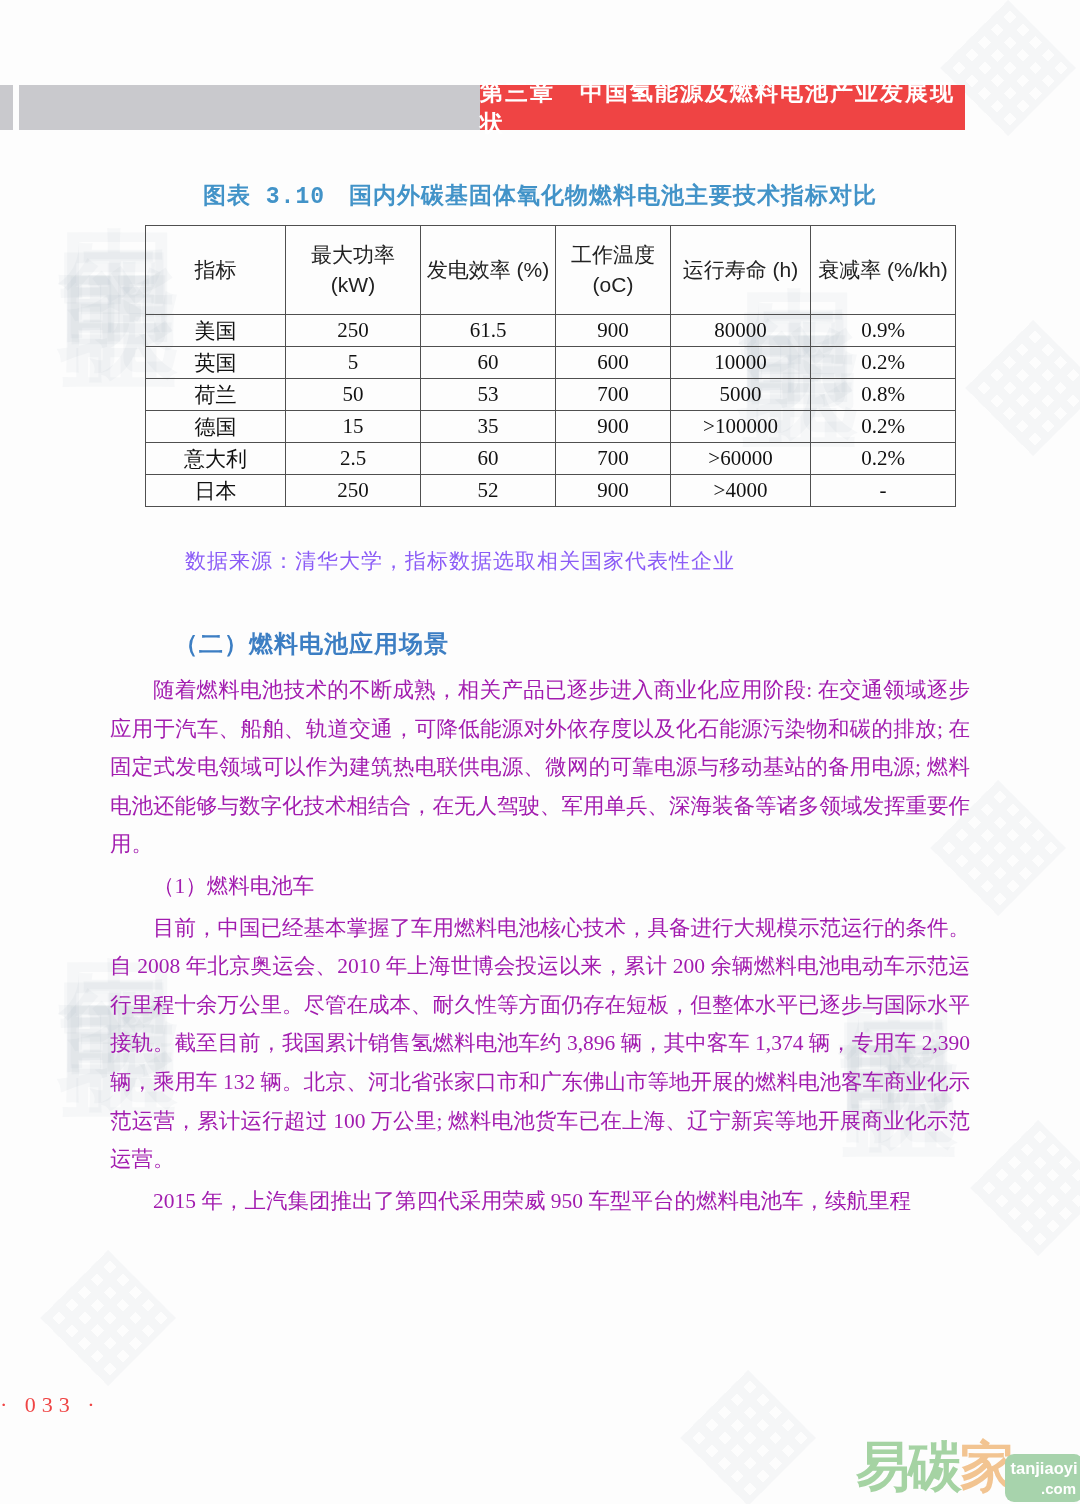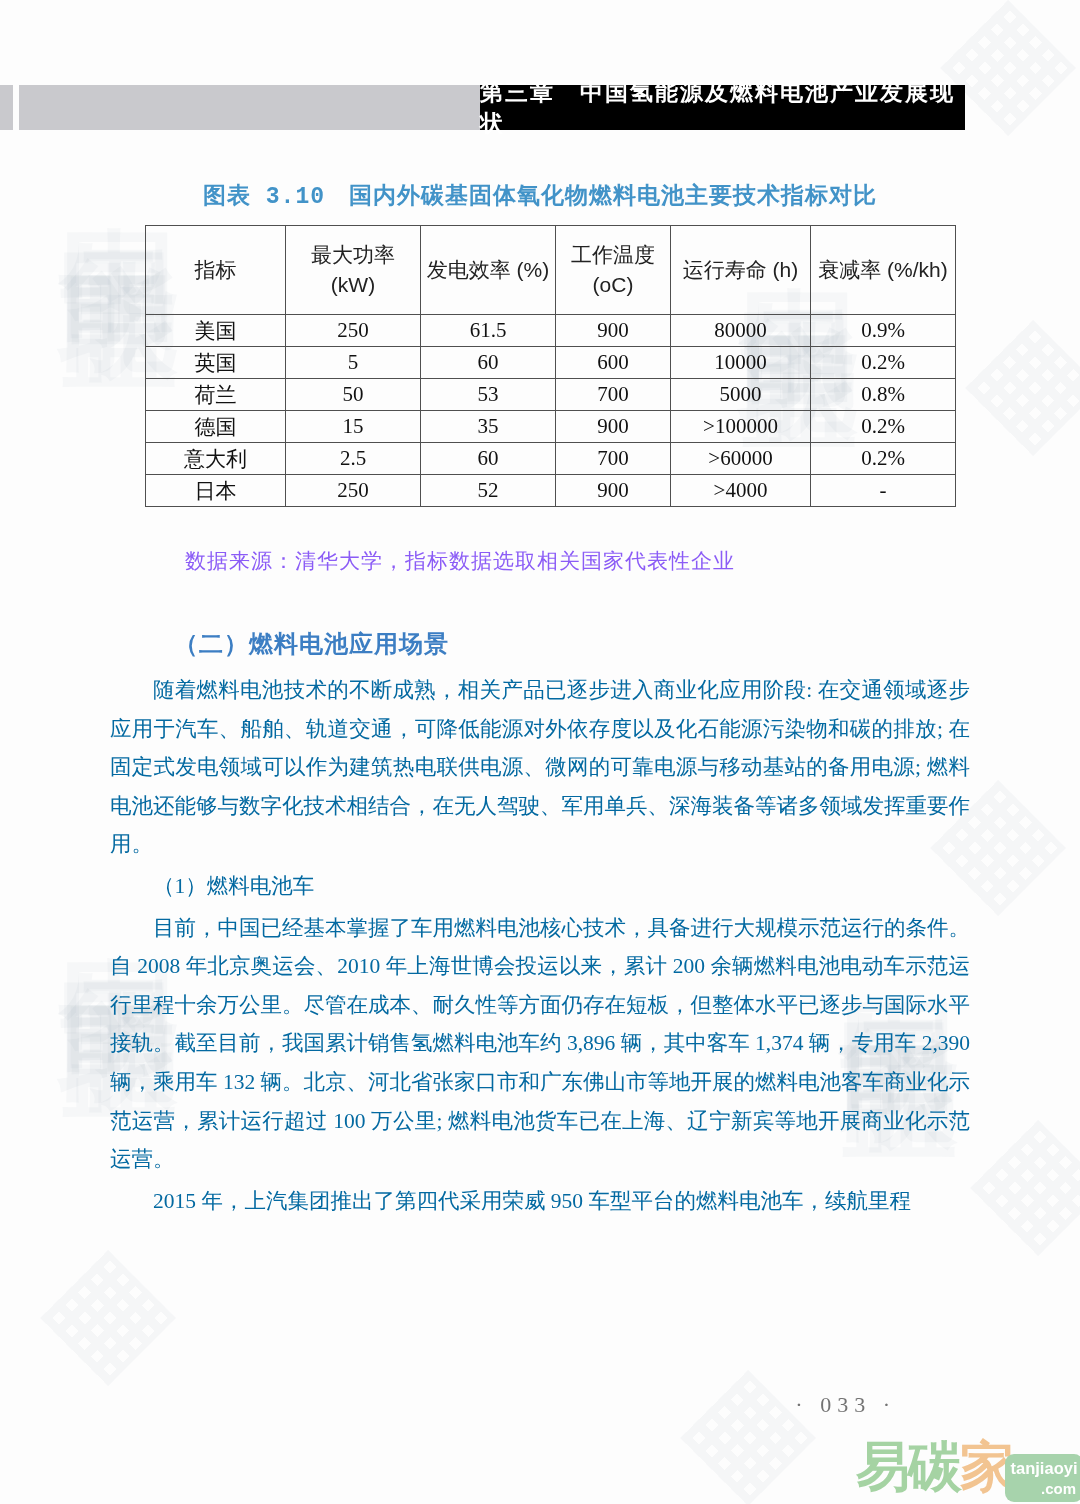--- a/index.html
+++ b/index.html
@@ -17,21 +17,21 @@
     position:absolute;width:96px;height:96px;transform:rotate(45deg);opacity:0.06;
     background:
       repeating-linear-gradient(0deg,#8a93a8 0 9px,transparent 9px 18px),
       repeating-linear-gradient(90deg,#8a93a8 0 9px,transparent 9px 18px);
     pointer-events:none;
   }
   
   .hdr-sq{position:absolute;left:0;top:85px;width:13px;height:45px;background:#c9c9cd;}
   .hdr-gray{position:absolute;left:19px;top:85px;width:461px;height:45px;background:#c9c9cd;}
   .hdr-blue{
-    position:absolute;left:480px;top:85px;width:485px;height:45px;background:#000000;
+    position:absolute;left:480px;top:85px;width:485px;height:45px;background:#ef4444;
     display:flex;align-items:center;justify-content:center;
   }
   .hdr-blue span{
     color:#ffffff;font-size:23px;font-weight:600;letter-spacing:2px;
     font-family:"Liberation Serif",serif;
   }
   
   .tbl-title{
     position:absolute;left:110px;top:180px;width:860px;text-align:center;
     font-family:Liberation Mono, monospace;font-weight:bold;font-size:23px;color:#4293c8;
@@ -54,28 +54,28 @@
   .src{
     position:absolute;left:185px;top:547px;font-size:21px;color:#8b5cf6;letter-spacing:1px;
   }
   
   .sec-head{
     position:absolute;left:174px;top:628px;font-family:"Liberation Sans",sans-serif;
     font-weight:bold;font-size:24px;color:#3c7ec3;letter-spacing:1px;
   }
   .flow{
     position:absolute;left:110px;top:671px;width:860px;
-    font-size:21.5px;line-height:38.6px;text-align:justify;color:#0369a1;
+    font-size:21.5px;line-height:38.6px;text-align:justify;color:#a21caf;
   }
   .flow p{margin:0;text-indent:2em;}
   .flow p + p{margin-top:3px;}
   
   .pageno{
-    position:absolute;left:0;top:1392px;width:896px;text-align:right;
-    font-size:22px;color:#737373;letter-spacing:6px;
+    position:absolute;left:0;top:1392px;width:896px;text-align:left;
+    font-size:22px;color:#ef4444;letter-spacing:6px;
   }
   .brand{
     position:absolute;left:850px;top:1426px;width:230px;height:78px;
     font-family:Liberation Sans, sans-serif;
   }
   .brand-chars{
     position:absolute;left:6px;top:10px;font-size:54px;font-weight:bold;line-height:60px;
     letter-spacing:-2px;
   }
   .brand-green{color:#a5d3a3;}

